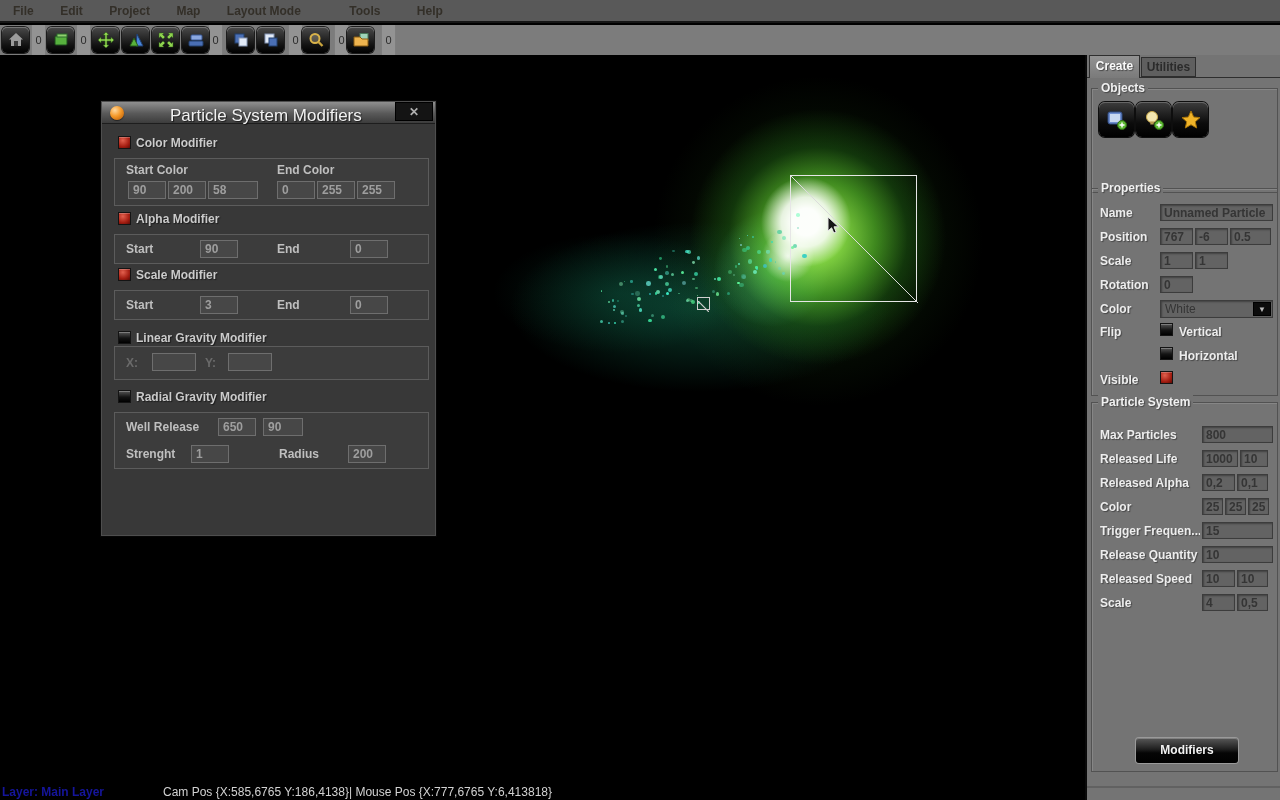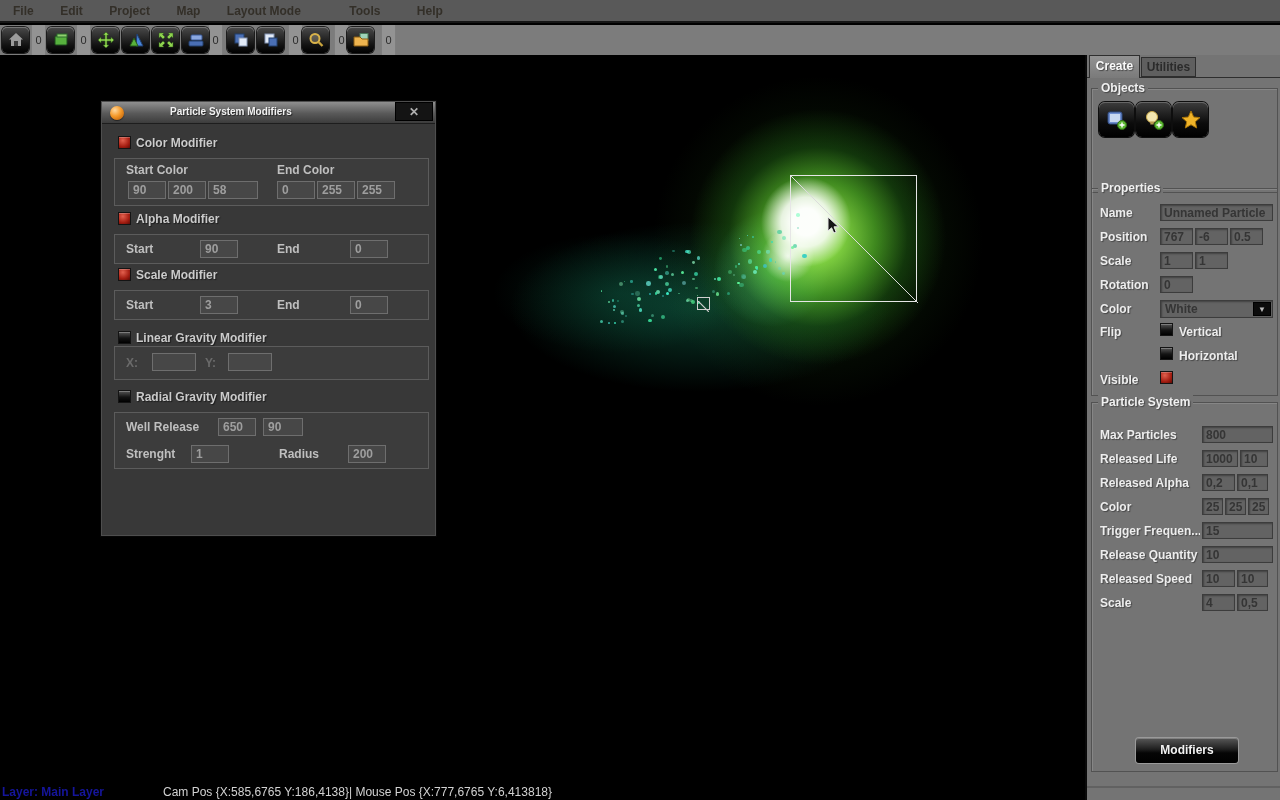--- a/index.html
+++ b/index.html
@@ -47,21 +47,21 @@
   
   #dialog { position:absolute; left:100px; top:100px; width:337px; height:437px;
             background:#383838; border:1px solid #060606;
             box-shadow:inset 0 0 0 1px #4e4e4e, 4px 5px 6px rgba(0,0,0,0.65); }
   #dlg-title { position:absolute; left:1px; top:1px; right:1px; height:22px;
                background:linear-gradient(180deg,#8f8f8f,#595959 55%,#3c3c3c);
                border-bottom:1px solid #1d1d1d; cursor:default; }
   #dlg-ball { position:absolute; left:8px; top:4px; width:14px; height:14px; border-radius:50%;
               background:radial-gradient(circle at 35% 30%, #ffd9a0, #f59a2a 45%, #b35400);
               box-shadow:0 1px 1px rgba(0,0,0,0.5); }
-  #dlg-title .ttl { position:absolute; left:28px; top:4px; font-size:10px; font-weight:bold;
+  #dlg-title .ttl { position:absolute; left:28px; top:4px; font-size:17px; font-weight:normal;
                     color:#f2f2f2; text-shadow:1px 1px 1px rgba(0,0,0,0.6);padding-left:40px; }
   #dlg-close { position:absolute; right:3px; top:1px; width:38px; height:19px; background:#141414;
                border:1px solid #000; color:#b0b0b0; font-size:12px; font-weight:bold;
                display:flex; align-items:center; justify-content:center; }
   .sec-head { position:absolute; left:8px; right:8px; height:19px; }
   .sec-head .cb { position:absolute; left:9px; top:2px; }
   .sec-head .lbl { position:absolute; left:27px; top:2px; font-size:12px; font-weight:bold;
                    color:#cbcbcb; text-shadow:1px 1px 1px rgba(0,0,0,0.5); }
   .cb { width:13px; height:13px; border:1px solid #141414;
         background:linear-gradient(180deg,#565656,#141414 55%,#000);
@@ -93,21 +93,21 @@
   .pinput { position:absolute; height:17px; background:#636363; border:1px solid #3c3c3c;
             box-shadow:inset 1px 1px 2px rgba(0,0,0,0.35); color:#353535;
             font-family:"Liberation Sans",sans-serif; font-size:12px; font-weight:bold;
             padding:0 3px; outline:none; }
   .obtn { position:absolute; top:13px; width:35px; height:35px; border-radius:6px;
           background:linear-gradient(180deg,#3d3d3d,#0c0c0c 60%,#000);
           box-shadow:0 0 0 1px #0e0e0e, inset 0 1px 0 rgba(255,255,255,0.22);
           display:flex; align-items:center; justify-content:center; }
   #combo { position:absolute; height:18px; background:#636363; border:1px solid #3c3c3c;
            box-shadow:inset 1px 1px 2px rgba(0,0,0,0.35); }
-  #combo .val { position:absolute; left:4px; top:1px; font-size:12px; font-weight:bold; color:#353535; }
+  #combo .val { position:absolute; left:4px; top:1px; font-size:12px; font-weight:normal; color:#353535; }
   #combo .arrow { position:absolute; right:1px; top:1px; width:18px; height:14px; background:#0c0c0c;
                   border:1px solid #000; color:#b8b8b8; font-size:8px; line-height:13px; text-align:center; }
   #modifiers-btn { position:absolute; left:44px; top:335px; width:102px; height:25px; border-radius:3px;
                    background:linear-gradient(180deg,#585858,#1f1f1f 45%,#050505 60%,#000);
                    box-shadow:0 0 0 1px #9a9a9a, inset 0 1px 0 rgba(255,255,255,0.25);
                    color:#f2f2f2; font-size:12px; font-weight:bold; text-align:center; line-height:24px;
                    text-shadow:1px 1px 1px rgba(0,0,0,0.7); }
   #panel-divider { position:absolute; left:0; right:0; top:731px; height:2px; background:#616161; }
 
   
@@ -425,21 +425,21 @@
     </div>
   </div>
 
   <div class="groupbox" style="left:4px;top:133px;width:187px;height:208px">
     <span class="gtitle">Properties</span>
     <span class="plabel" style="left:8px;top:17px">Name</span>
     <input class="pinput" style="left: 68px; top: 15px; width: 113px;" readonly="" value="Unnamed Particle">
     <span class="plabel" style="left:8px;top:41px">Position</span>
     <input class="pinput" style="left: 68px; top: 39px; width: 33px;" readonly="" value="767">
     <input class="pinput" style="left: 103px; top: 39px; width: 33px;" readonly="" value="-6">
-    <input class="pinput" style="left: 138px; top: 39px; width: 33px;" readonly="" value="0.5">
+    <input class="pinput" style="left: 138px; top: 39px; width: 41px;" readonly="" value="0.5">
     <span class="plabel" style="left:8px;top:65px">Scale</span>
     <input class="pinput" style="left: 68px; top: 63px; width: 33px;" readonly="" value="1">
     <input class="pinput" style="left: 103px; top: 63px; width: 33px;" readonly="" value="1">
     <span class="plabel" style="left:8px;top:89px">Rotation</span>
     <input class="pinput" style="left: 68px; top: 87px; width: 33px;" readonly="" value="0">
     <span class="plabel" style="left:8px;top:113px">Color</span>
     <div id="combo" style="left:68px;top:111px;width:113px">
       <span class="val">White</span>
       <span class="arrow">▼</span>
     </div>

